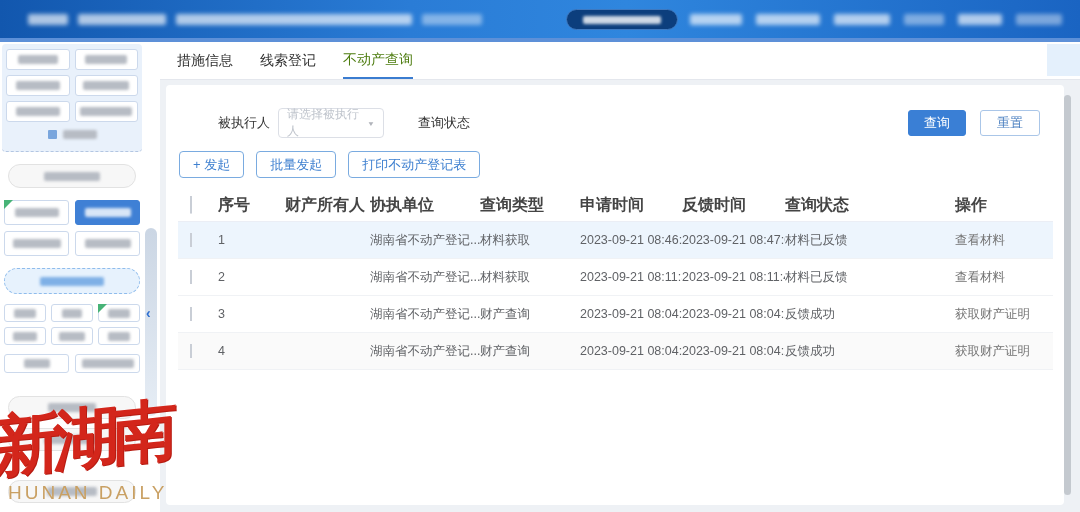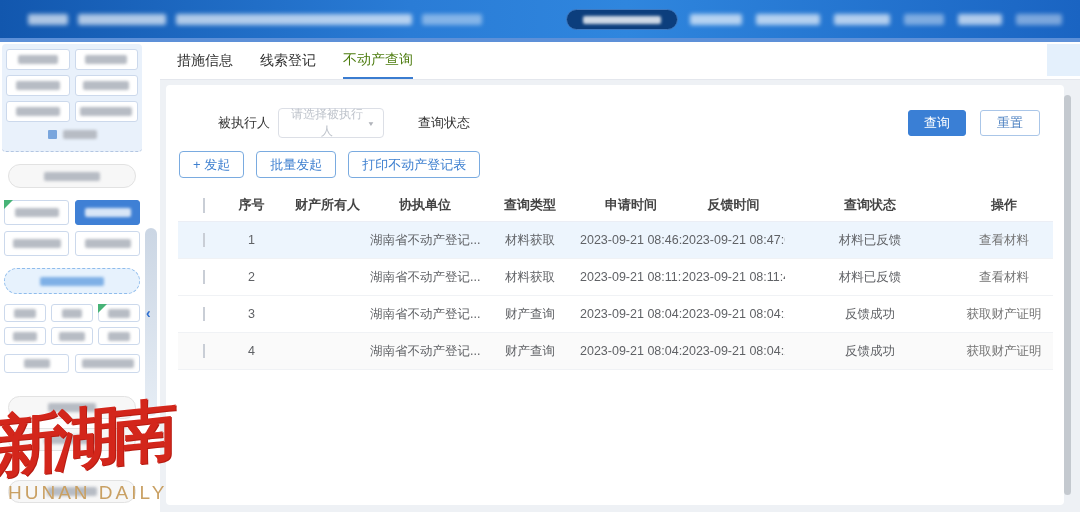--- a/index.html
+++ b/index.html
@@ -58,21 +58,21 @@
     font-family:"DejaVu Serif","Liberation Serif",serif; text-shadow:1px 1px 0 #b71c12; }
   .logo-en { position:absolute; left:8px; top:84px; font-size:19px; color:#c9a063;
     letter-spacing:3px; font-family:"Liberation Sans",sans-serif; }
 
   
   .tabbar { position:absolute; left:160px; top:42px; width:920px; height:38px; background:#fff;
     border-bottom:1px solid #e4e7ed; display:flex; align-items:center; padding-left:17px; gap:27px; }
   .tab { font-size:14px; color:#333; padding:9px 0 8px; cursor:pointer; }
   .tab.active { color:#4d7c0f; border-bottom:2px solid #3a7cd0; }
   .tab-corner { position:absolute; right:0; top:2px; width:33px; height:32px; background:#e4f0fc; }
-  .main { position:absolute; left:160px; top:80px; width:920px; height:432px; background:#eef1f5;text-align:center; }
+  .main { position:absolute; left:160px; top:80px; width:920px; height:432px; background:#eef1f5; }
   .card { position:absolute; left:6px; top:5px; width:898px; height:420px; background:#fff; border-radius:4px; }
 
   .filter-row { position:absolute; left:0; top:23px; width:100%; display:flex; align-items:center; }
   .f-label { font-size:13px; color:#333; margin-right:8px; }
   .select { width:106px; height:30px; border:1px solid #dcdfe6; border-radius:4px; background:#fff;
     display:flex; align-items:center; justify-content:space-between; padding:0 8px; cursor:pointer; }
   .select .ph { font-size:12px; color:#bfc4cc; }
   .select .caret { font-size:8px; color:#b0b3ba; transform:scaleY(.8); }
   .btn { height:26px; border-radius:3px; font-size:13px; display:inline-flex;
     align-items:center; justify-content:center; cursor:pointer; }
@@ -80,21 +80,21 @@
   .btn-plain { background:#fff; color:#4a7fc0; border:1px solid #aac6e8; width:60px; }
   .action-row { position:absolute; left:13px; top:66px; display:flex; gap:12px; }
   .btn-outline { background:#fff; border:1px solid #7aabe0; color:#3f80d0; border-radius:4px;
     height:27px; padding:0 13px; font-size:13px; display:inline-flex; align-items:center; cursor:pointer; }
 
   
   .tbl { position:absolute; left:12px; top:104px; width:875px; }
   .trow { display:grid; grid-template-columns:40px 67px 85px 110px 100px 102px 103px 170px 1fr;
     align-items:center; height:37px; border-bottom:1px solid #f0f2f5; }
   .trow.head { height:33px; border-bottom:1px solid #ebeef5; }
-  .trow.head .cell { color:#444; font-weight:bold; font-size:13px; }
+  .trow.head .cell { color:#444; font-weight:bold; font-size:16px; }
   .cell { font-size:12.5px; color:#606266; white-space:nowrap; overflow:hidden; }
   .chkbox { width:13px; height:13px; border:1px solid #c9ced6; border-radius:2px;
     background:#fff; margin-left:12px; cursor:pointer; }
   .owner-redact { width:46px; height:11px; background:#adb2ba; filter:blur(1.8px); border-radius:2px; }
   .r-hl { background:#edf5fd; }
   .r-stripe { background:#fafafa; }
   .link { color:#737373; cursor:pointer; }
 
   .scrollbar { position:absolute; left:1064px; top:95px; width:7px; height:400px;
     background:#c4c9cf; border-radius:4px; }

